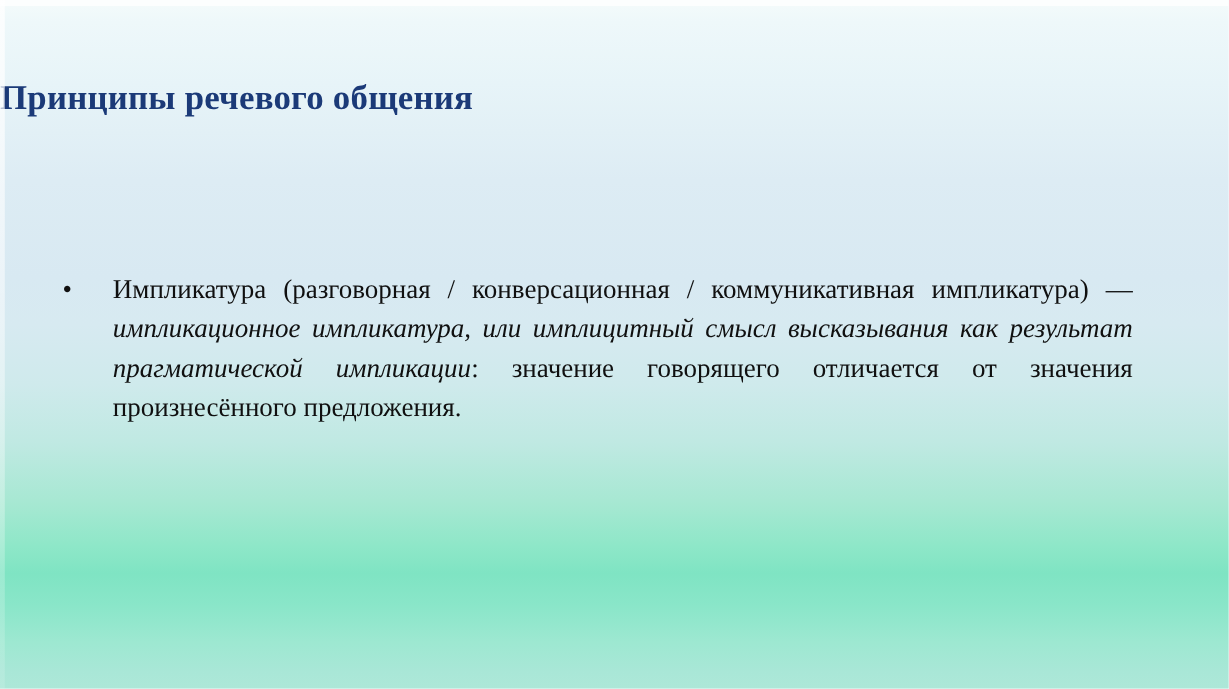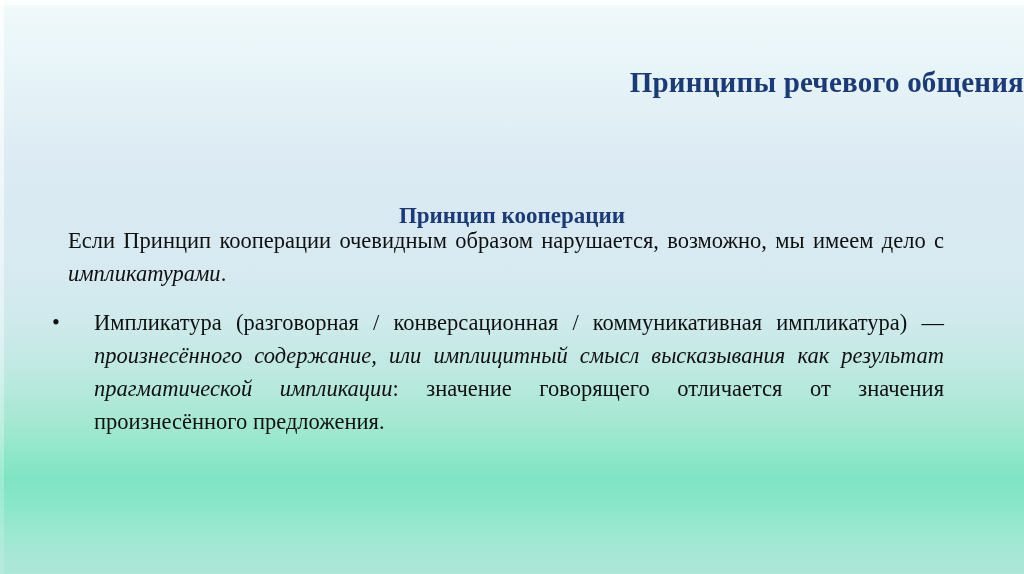--- a/index.html
+++ b/index.html
@@ -53,21 +53,21 @@
     width: 4px;
     background: linear-gradient(to bottom, rgba(255,255,255,0.78), rgba(255,255,255,0.12));
     pointer-events: none;
   }
 
   .slide-title {
     position: absolute;
     left: 0;
     right: 0;
     top: 48px;
-    text-align: right;
+    text-align: left;
     font-size: 29px;
     font-weight: bold;
     color: #1b3a78;
     letter-spacing: 0.2px;
     line-height: 1.1;
   }
 
   .section-heading {
     position: absolute;
     left: 0;
@@ -123,23 +123,21 @@
   .b  { font-weight: normal; }
   .i  { font-style: italic; }
 </style>
 </head>
 <body>
 
 <div class="slide">
 
   <h1 class="slide-title">Принципы речевого общения</h1>
 
-  <h2 class="section-heading">Принцип кооперации</h2>
 
   <div class="body-block">
 
-    <p class="para para-cooperation"><span>Если Принцип кооперации очевидным образом нарушается, возможно, мы имеем дело с </span><span class="i">импликатурами</span><span>.</span></p>
 
-    <p class="bullet-para"><span class="bullet-dot">•</span><span class="b">Импликатура</span><span> (разговорная / конверсационная / коммуникативная импликатура) — </span><span class="i">произнесённого содержание, или имплицитный смысл высказывания как результат прагматической импликации</span><span>: значение говорящего отличается от значения произнесённого предложения.</span></p>
+    <p class="bullet-para"><span class="bullet-dot">•</span><span class="b">Импликатура</span><span> (разговорная / конверсационная / коммуникативная импликатура) — </span><span class="i">импликационное импликатура, или имплицитный смысл высказывания как результат прагматической импликации</span><span>: значение говорящего отличается от значения произнесённого предложения.</span></p>
 
   </div>
 
 </div>
 
 </body></html>

